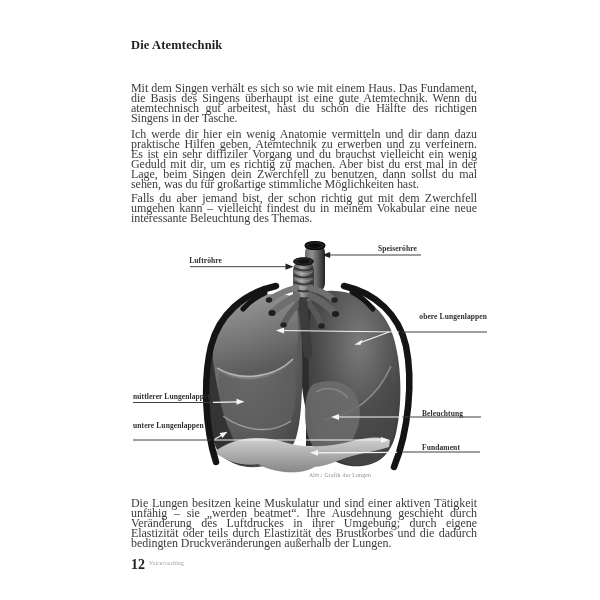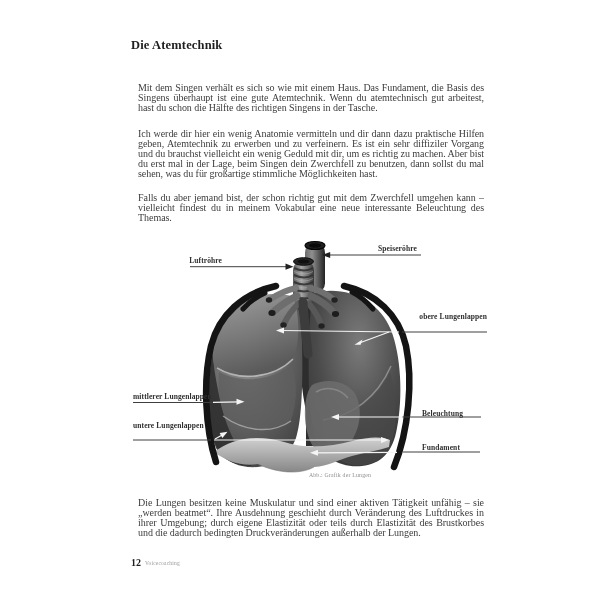--- a/index.html
+++ b/index.html
@@ -1,25 +1,25 @@
 <!DOCTYPE html>
 <html><head>
 <meta charset="utf-8">
 <style>
   html,body{margin:0;padding:0;background:#fff;}
   #page{position:relative;width:600px;height:600px;background:#ffffff;overflow:hidden;
         font-family:Liberation Serif, serif;padding-left:32px;}
   .h1{position:absolute;left:131px;font-size:12.5px;font-weight:bold;color:#1e1e1e;letter-spacing:.15px;}
-  .para{position:absolute;left:138px;width:346px;font-size:10px;line-height:10px;
+  .para{position:absolute;left:131px;width:346px;font-size:12px;line-height:10px;
         text-align:justify;color:#3c3c3c;letter-spacing:-0.05px;}
   .dlabel{position:absolute;font-size:7.5px;line-height:9.3px;font-weight:bold;color:#2f2f2f;letter-spacing:.1px;}
   .caption{position:absolute;left:270px;top:472px;width:140px;text-align:center;
            font-size:5.8px;color:#8f8f8f;letter-spacing:.2px;}
   .footer{position:absolute;left:131px;top:557px;}
-  .pagenum{font-size:10px;font-weight:bold;color:#1e1e1e;vertical-align:top;}
+  .pagenum{font-size:14px;font-weight:bold;color:#1e1e1e;vertical-align:top;}
   .booktitle{font-size:5.5px;color:#9a9a9a;margin-left:4px;vertical-align:top;position:relative;top:2.5px;letter-spacing:.2px;}
   svg{position:absolute;left:0;top:0;}
 </style>
 </head>
 <body>
 
 <div id="page">
 
   <div class="h1" style="top:38px;">Die Atemtechnik</div>
 

